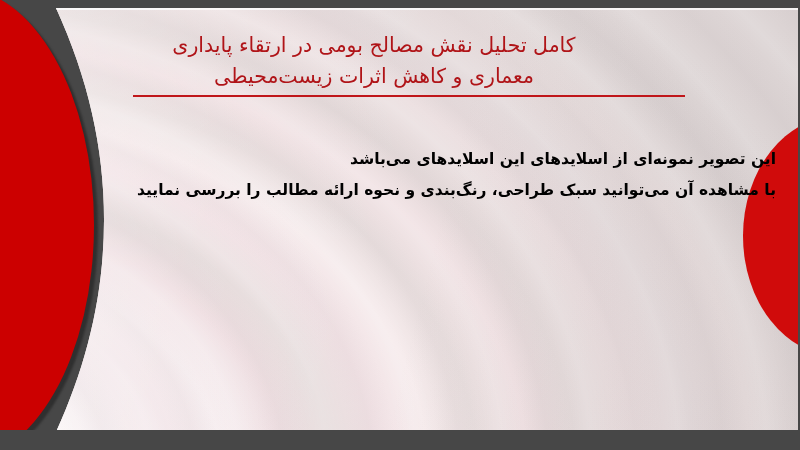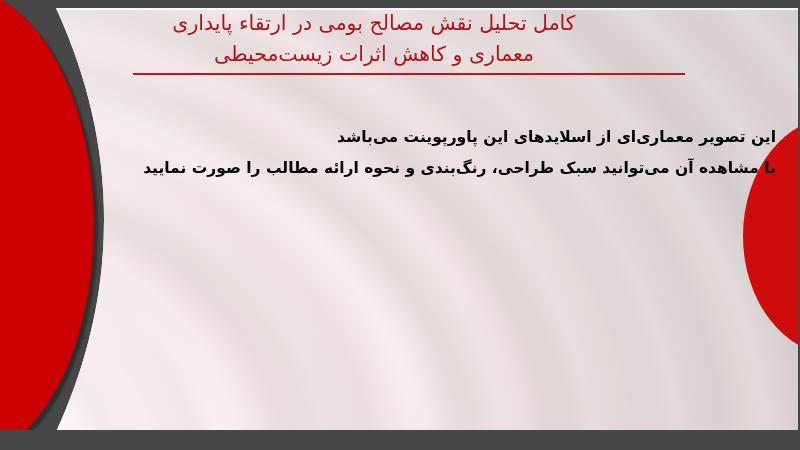--- a/index.html
+++ b/index.html
@@ -144,20 +144,21 @@
     background: #474747;
     z-index: 8;
   }
 
   
   .text-layer {
     position: absolute;
     inset: 0;
     z-index: 7;
     pointer-events: none;
+    margin-top: 22px;
   }
   .text-layer > * { pointer-events: auto; }
 
   .title {
     position: absolute;
     left: 60px;
     top: 8px;
     width: 628px;
     text-align: center;
     direction: rtl;
@@ -214,21 +215,21 @@
   </div>
 
   <div class="text-layer">
 
     <div class="title">کامل تحلیل نقش مصالح بومی در ارتقاء پایداری
 معماری و کاهش اثرات زیست‌محیطی</div>
 
     <div class="title-rule"></div>
 
     <div class="body-block">
-      <span class="body-line">این تصویر معماری‌ای از اسلایدهای این پاورپوینت می‌باشد</span>
-      <span class="body-line">با مشاهده آن می‌توانید سبک طراحی، رنگ‌بندی و نحوه ارائه مطالب را صورت نمایید</span>
+      <span class="body-line">این تصویر نمونه‌ای از اسلایدهای این اسلایدهای می‌باشد</span>
+      <span class="body-line">با مشاهده آن می‌توانید سبک طراحی، رنگ‌بندی و نحوه ارائه مطالب را بررسی نمایید</span>
     </div>
 
   </div>
 
   <div class="bottom-bar"></div>
 
 </div>
 
 </body></html>

